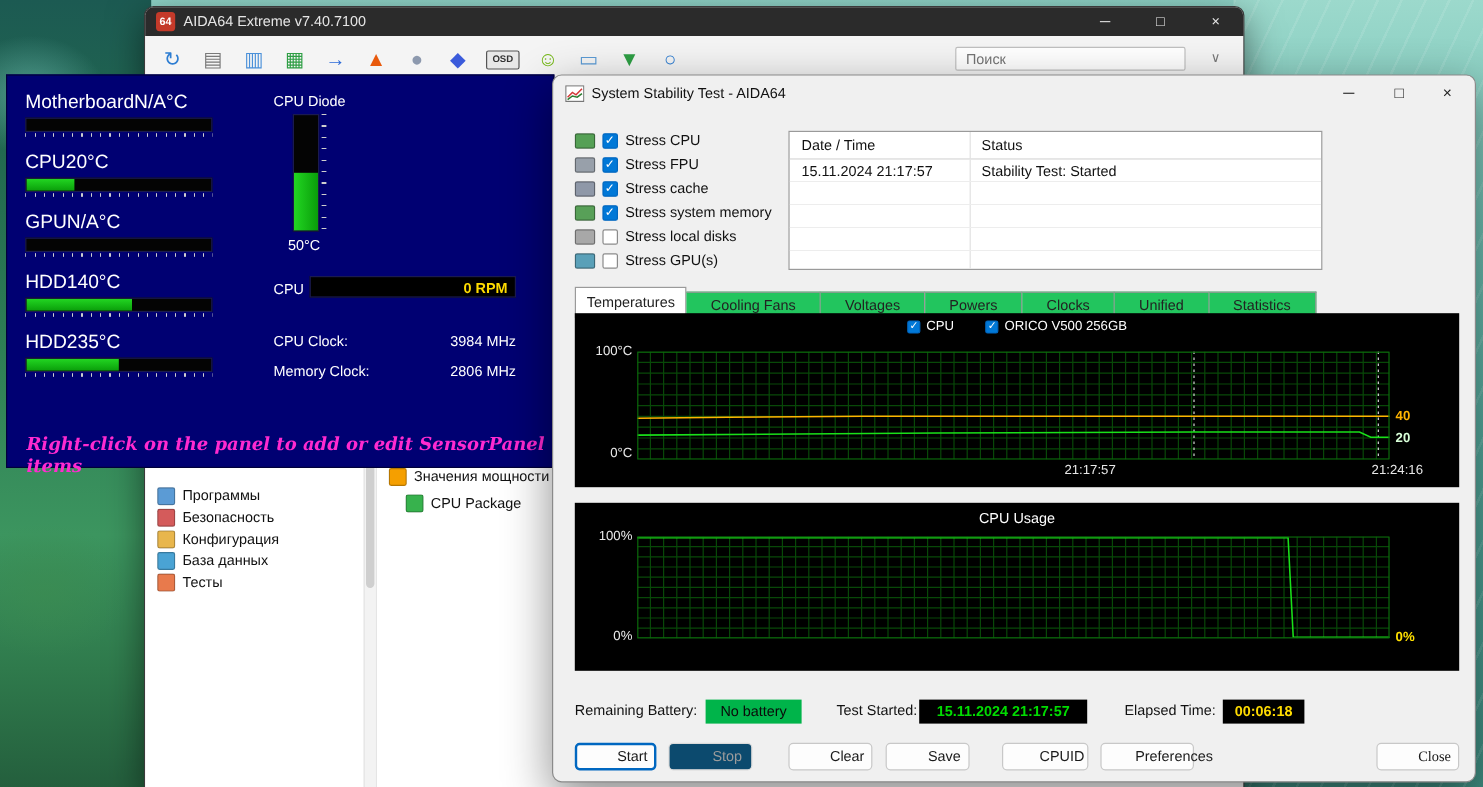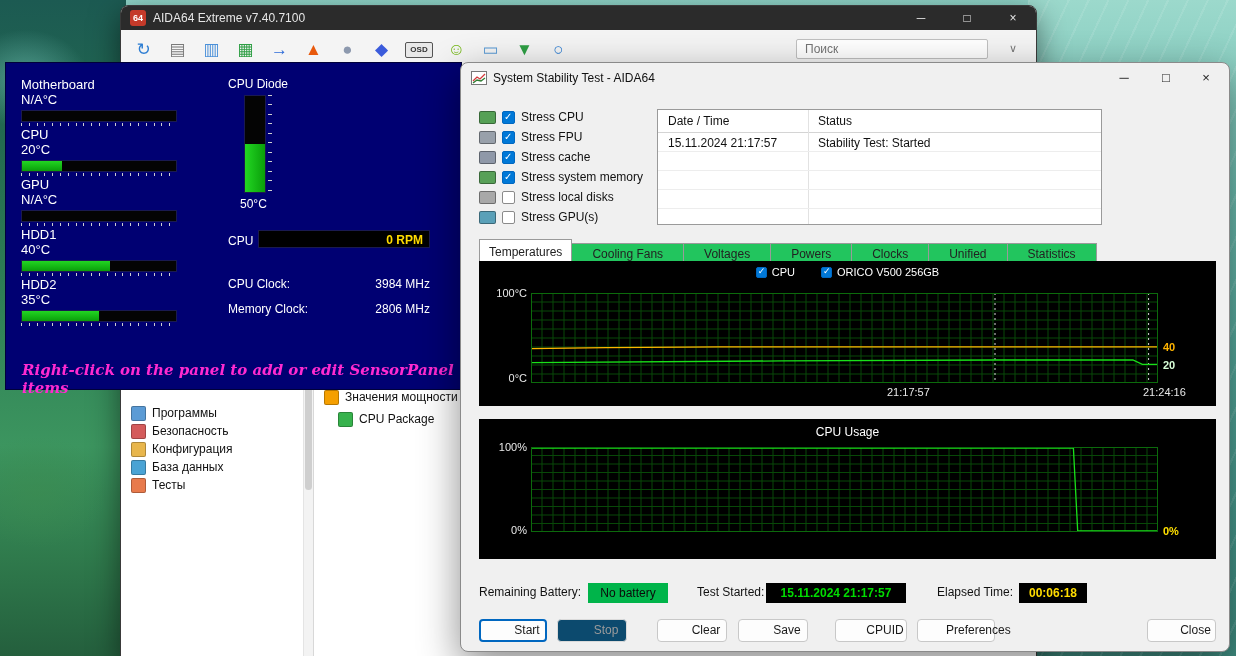--- a/index.html
+++ b/index.html
@@ -41,21 +41,21 @@
   .sidebar-scrollbar{position:absolute;right:0;top:0;bottom:0;width:9px;background:#f3f3f3;border-left:1px solid #e4e4e4;}
   .sidebar-scrollbar .thumb{position:absolute;top:300px;height:120px;left:1px;right:1px;background:#cfcfcf;border-radius:4px;}
   .aida-content{position:absolute;left:193px;top:64px;right:0;bottom:0;background:#fff;}
   .content-item{position:absolute;display:flex;gap:6px;align-items:center;font-size:12px;color:#111;height:14px;}
   .content-icon{width:13px;height:13px;border-radius:2px;border:1px solid rgba(0,0,0,.25);}
 
   
   .sensor-panel{position:absolute;left:5px;top:62px;width:455px;height:326px;background:#000072;
     border:1px solid #00003a;z-index:5;color:#fff;}
   .gauge{position:absolute;left:15px;width:156px;}
-  .g-row{display:flex;font-size:13px;color:#fff;margin-bottom:3px;flex-direction:column;}
+  .g-row{display:flex;font-size:16px;color:#fff;margin-bottom:3px;}
   .g-bar{height:10px;background:#040404;border:1px solid #1a1a50;position:relative;overflow:hidden;}
   .g-fill{height:100%;background:linear-gradient(180deg,#22d622 0%,#0a9e0a 100%);}
   .g-ticks{height:3px;margin-top:1px;background:repeating-linear-gradient(90deg,#cfcfcf 0 1px,transparent 1px 7.8px);}
   .diode-label{position:absolute;left:222px;top:14px;font-size:12px;}
   .v-gauge{position:absolute;left:238px;top:32px;width:20px;height:96px;background:#040404;border:1px solid #1a1a50;}
   .v-fill{position:absolute;bottom:0;left:0;width:100%;background:linear-gradient(90deg,#22d622,#0a9e0a);}
   .v-ticks{position:absolute;left:262px;top:32px;width:4px;height:96px;
     background:repeating-linear-gradient(180deg,#cfcfcf 0 1px,transparent 1px 9.5px);}
   .diode-value{position:absolute;left:234px;top:134px;font-size:12px;}
   .fan-label{position:absolute;left:222px;top:171px;font-size:12px;}
@@ -119,21 +119,21 @@
   .btn{position:absolute;top:556px;height:23px;background:#fdfdfd;border:1px solid #c8c8c8;border-radius:4px;
     font-size:12px;text-align:center;line-height:21px;color:#1a1a1a;box-sizing:border-box;cursor:default;padding-left:28px;}
   .btn.focused{border:2px solid #0067c0;line-height:19px;}
   .btn.disabled{color:#9b9b9b;background:#0c4a6e;border-color:#dadada;}
   #btn-start{left:18px;width:68px;}
   #btn-stop{left:96px;width:70px;}
   #btn-clear{left:196px;width:70px;}
   #btn-save{left:277px;width:70px;}
   #btn-cpuid{left:374px;width:72px;}
   #btn-prefs{left:456px;width:78px;}
-  #btn-close{left:686px;width:69px;}
+  #btn-close{left:686px;width:69px;font-family:Liberation Serif, serif;}
 </style>
 </head>
 <body>
 
 <div class="desktop-left"></div>
 <div class="desktop-right"></div>
 
 <div class="aida-window">
   <div class="aida-titlebar">
     <span class="aida-logo">64</span>

